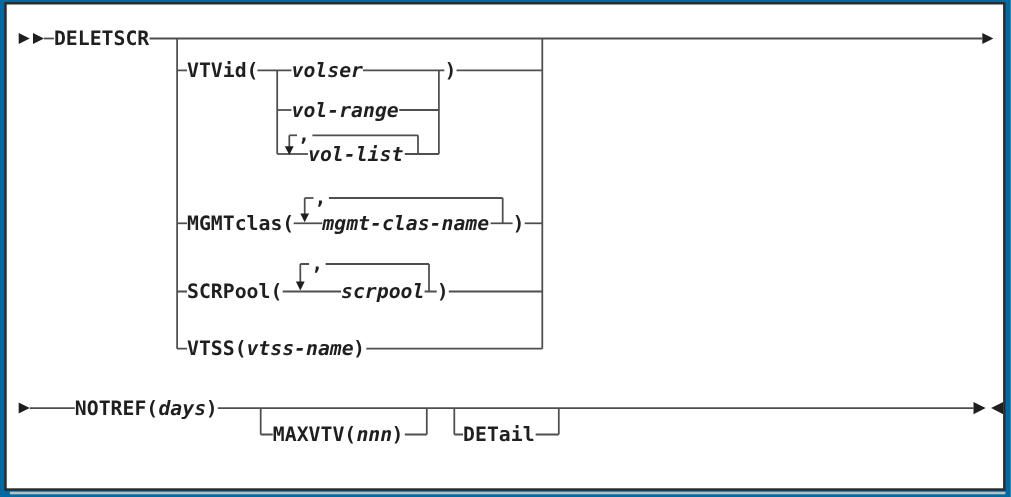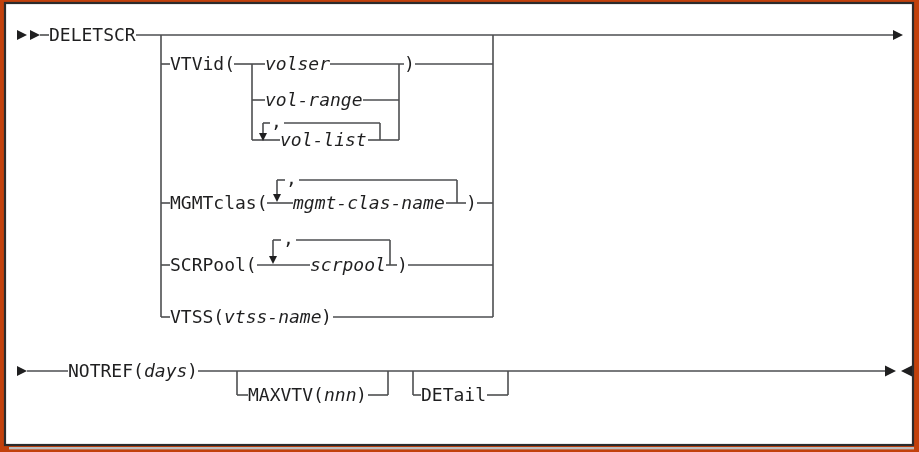--- a/index.html
+++ b/index.html
@@ -1,16 +1,16 @@
 <!DOCTYPE html>
 <html><head>
 <meta charset="utf-8">
 <style>
   html,body { margin:0; padding:0; background:#ffffff; }
-  .stage { position:relative; width:919px; height:452px; background:#c2410c; overflow:hidden; }
+  .stage { position:relative; width:919px; height:452px; background:#0369a1; overflow:hidden;font-weight:bold; }
   svg { display:block; }
   svg text {
     font-family:"DejaVu Sans Mono","Liberation Mono",monospace;
     font-size:18px;
     fill:#1f1f20;
   }
   svg text.op { font-style:italic; }
   svg line { stroke:#4d4e50; stroke-width:1.6; }
   svg polygon { fill:#1f1f20; stroke:none; }
 </style>

